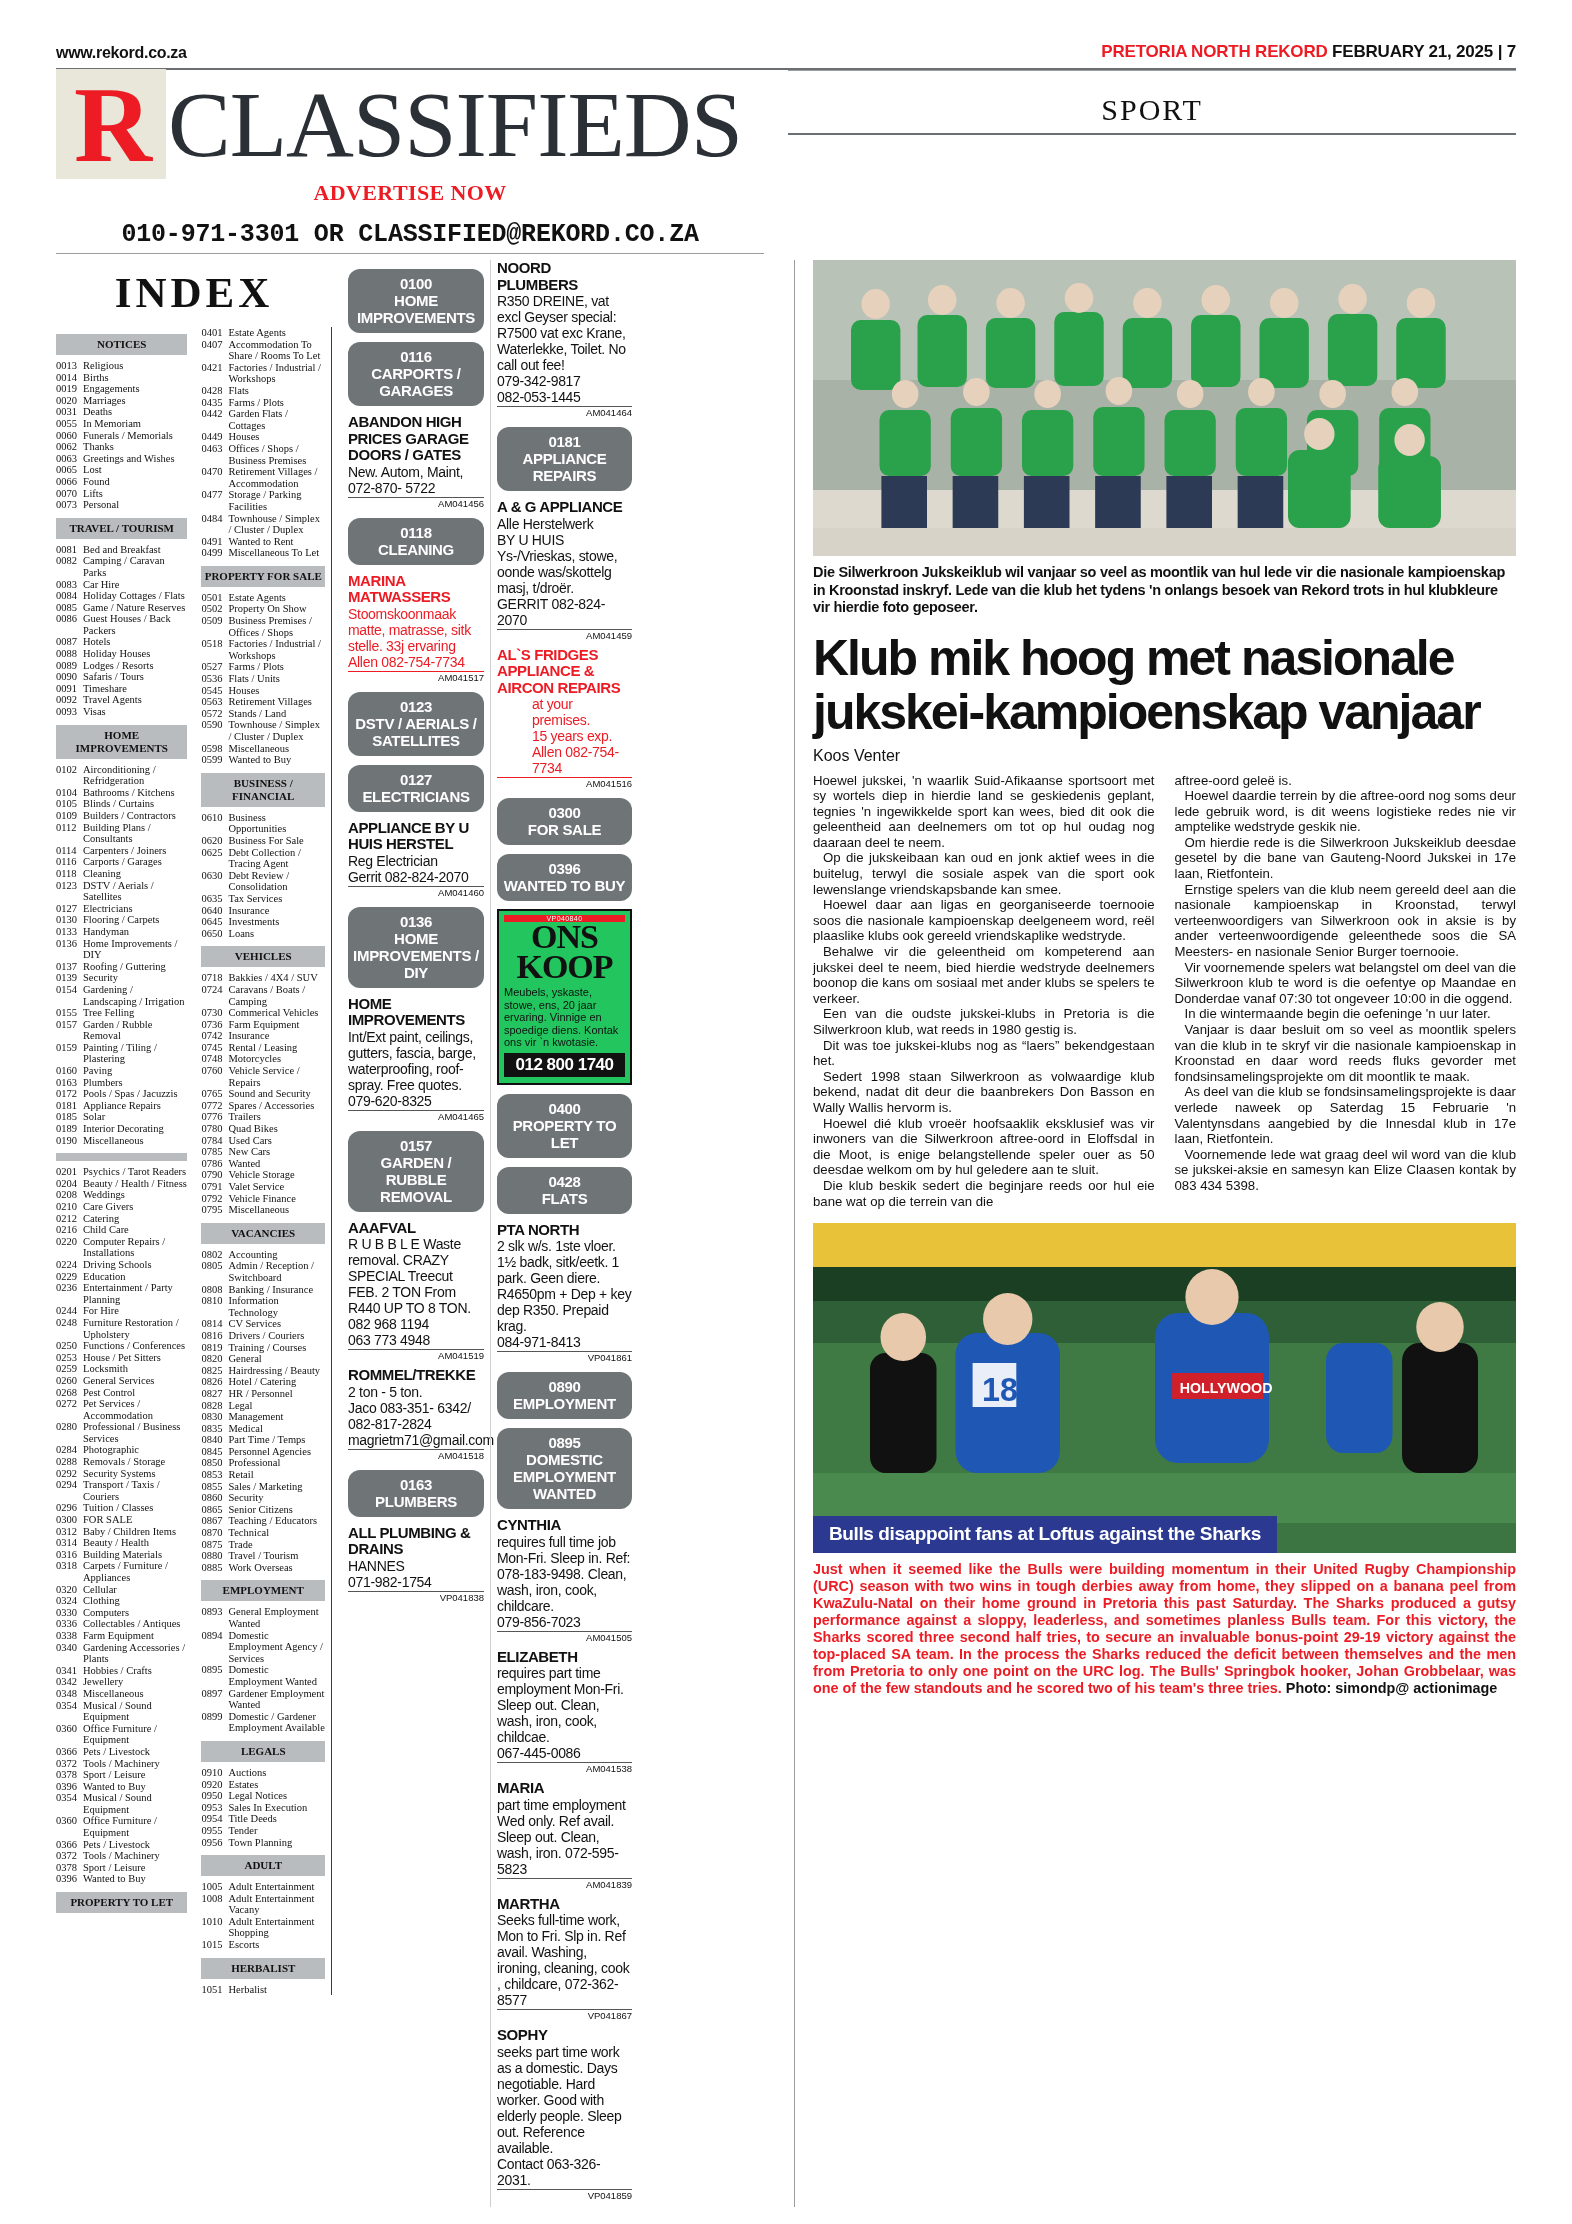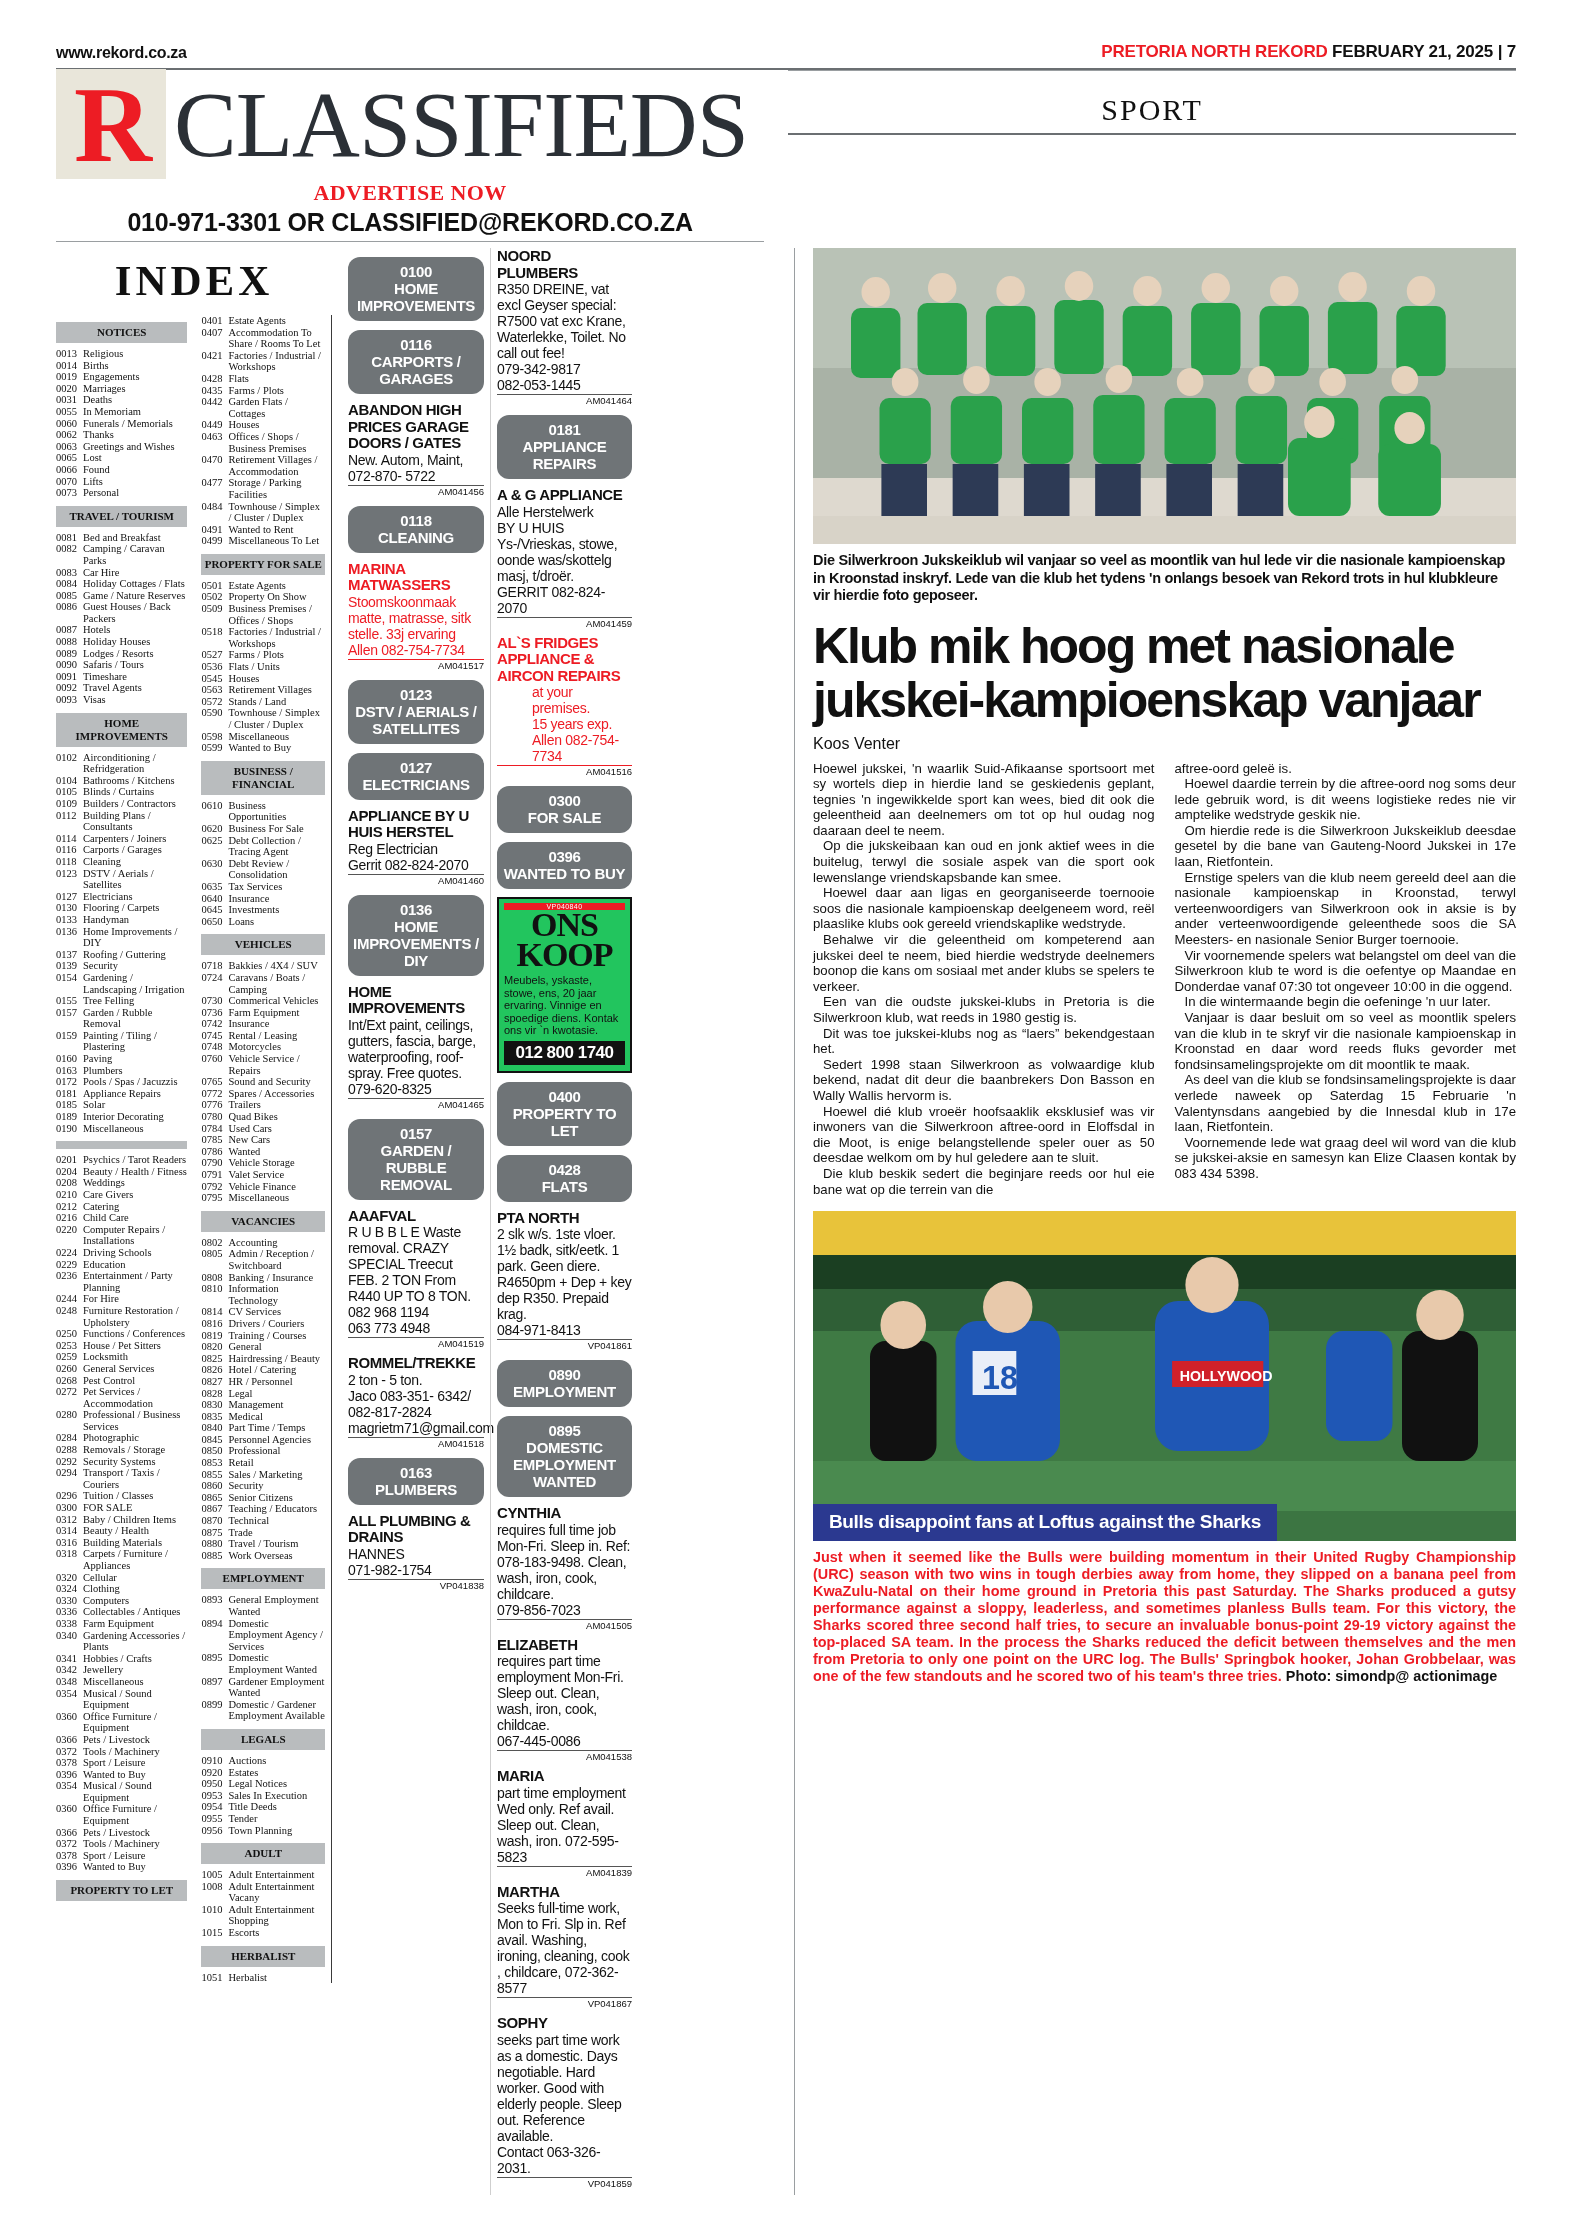--- a/index.html
+++ b/index.html
@@ -25,26 +25,26 @@
   .left-col { width:720px; }
   .right-col { width:740px; margin-left:24px; }
 
   .logo-row { display:flex; align-items:center; height:108px; }
   .logo-R {
     background:#E9E6DA; color:#ED1C24; font-family:"Liberation Serif", serif;
     font-weight:bold; font-size:108px; line-height:104px; padding:4px 14px 2px 18px;
   }
   .logo-word {
     font-family:"Liberation Serif", serif; font-size:94px; line-height:96px;
-    letter-spacing:-1px; color:#2b3036; font-weight:400; padding-left:8px;
+    letter-spacing:-1px; color:#2b3036; font-weight:400; padding-left:2px;
   }
   .advertise { text-align:center; color:#ED1C24; font-family:"Liberation Serif", serif;
     font-weight:bold; font-size:22px; letter-spacing:0.4px; margin-top:2px;}
-  .phoneline { text-align:center; font-family:Liberation Sans, sans-serif; font-weight:bold;
-    font-size:25px; letter-spacing:-0.2px; margin-top:2px; }
+  .phoneline { text-align:center; font-family:Liberation Mono, monospace; font-weight:bold;
+    font-size:25px; letter-spacing:-0.2px; margin-top:14px; }
 
   .sport-label { text-align:center; font-family:"Liberation Serif", serif; font-size:30px;
     letter-spacing:2px; padding-top:22px; }
 
   
   .content { display:flex; margin-top:6px; }
   .classcol { width:720px; display:flex; }
   .idx { width:276px; display:flex; border-right:1px solid #3a3a3a; }
   .idx-col { width:138px; padding-right:6px; }
   .idx-col.second { padding-left:8px; }

